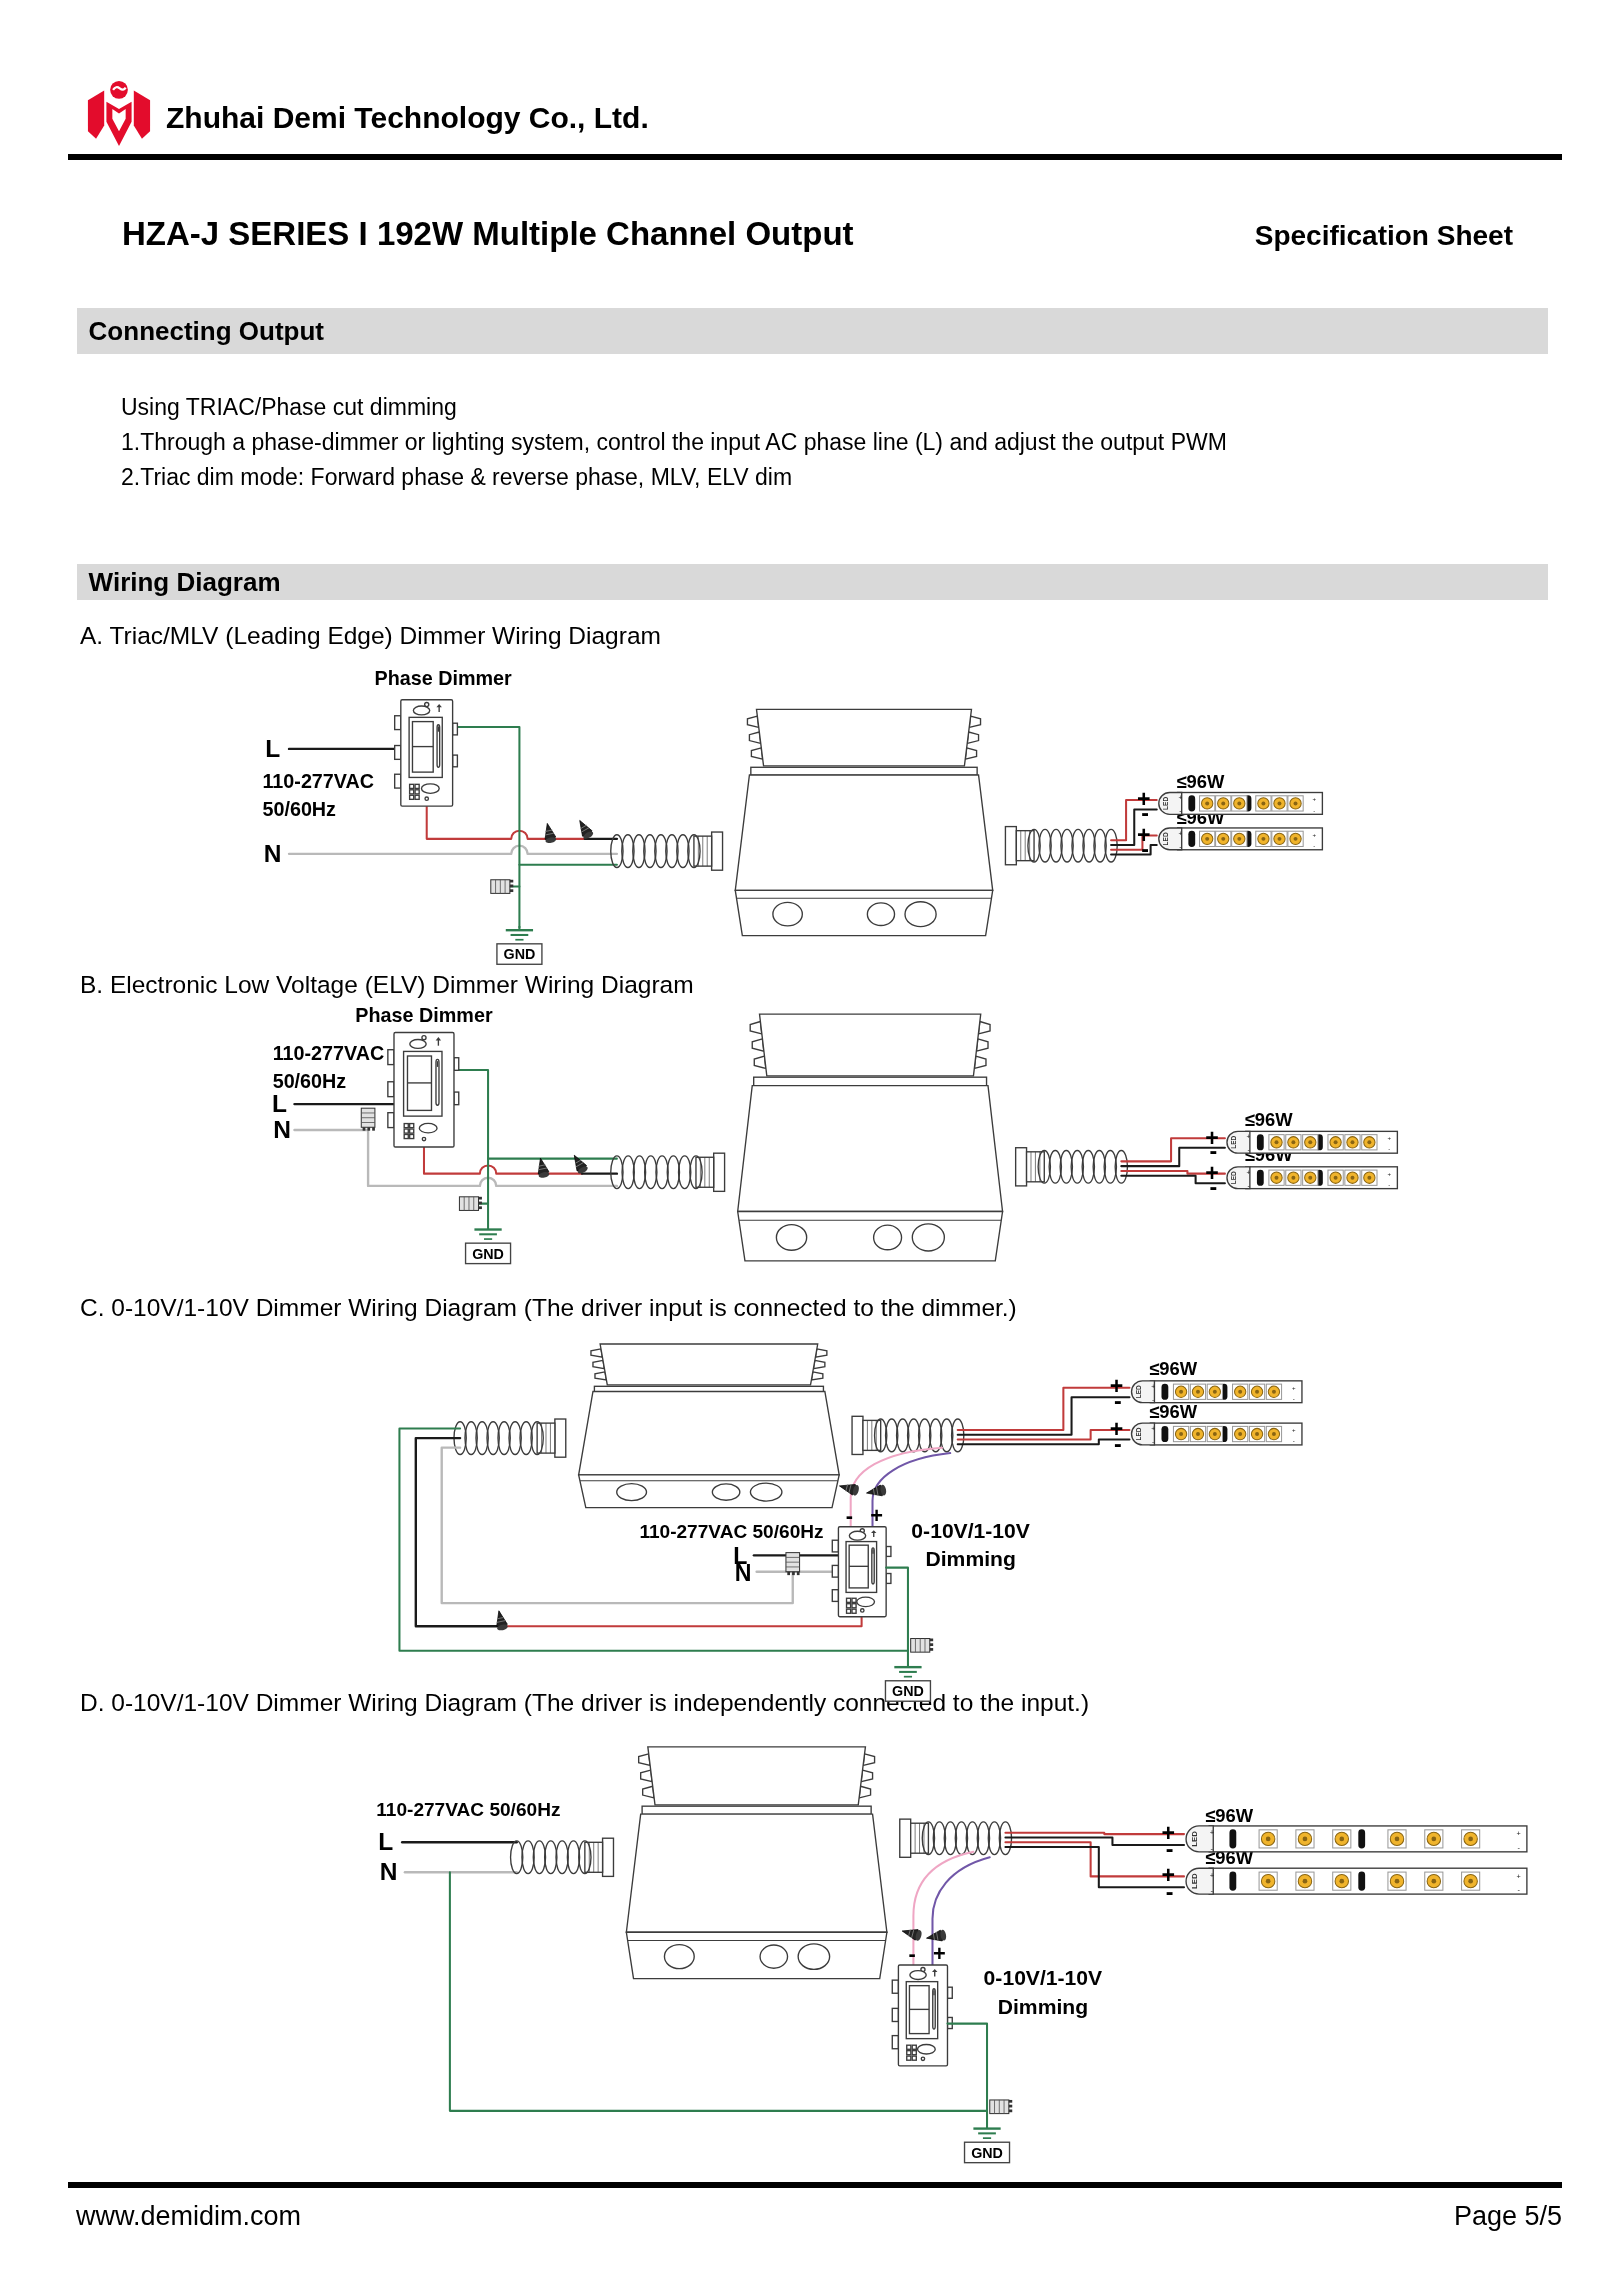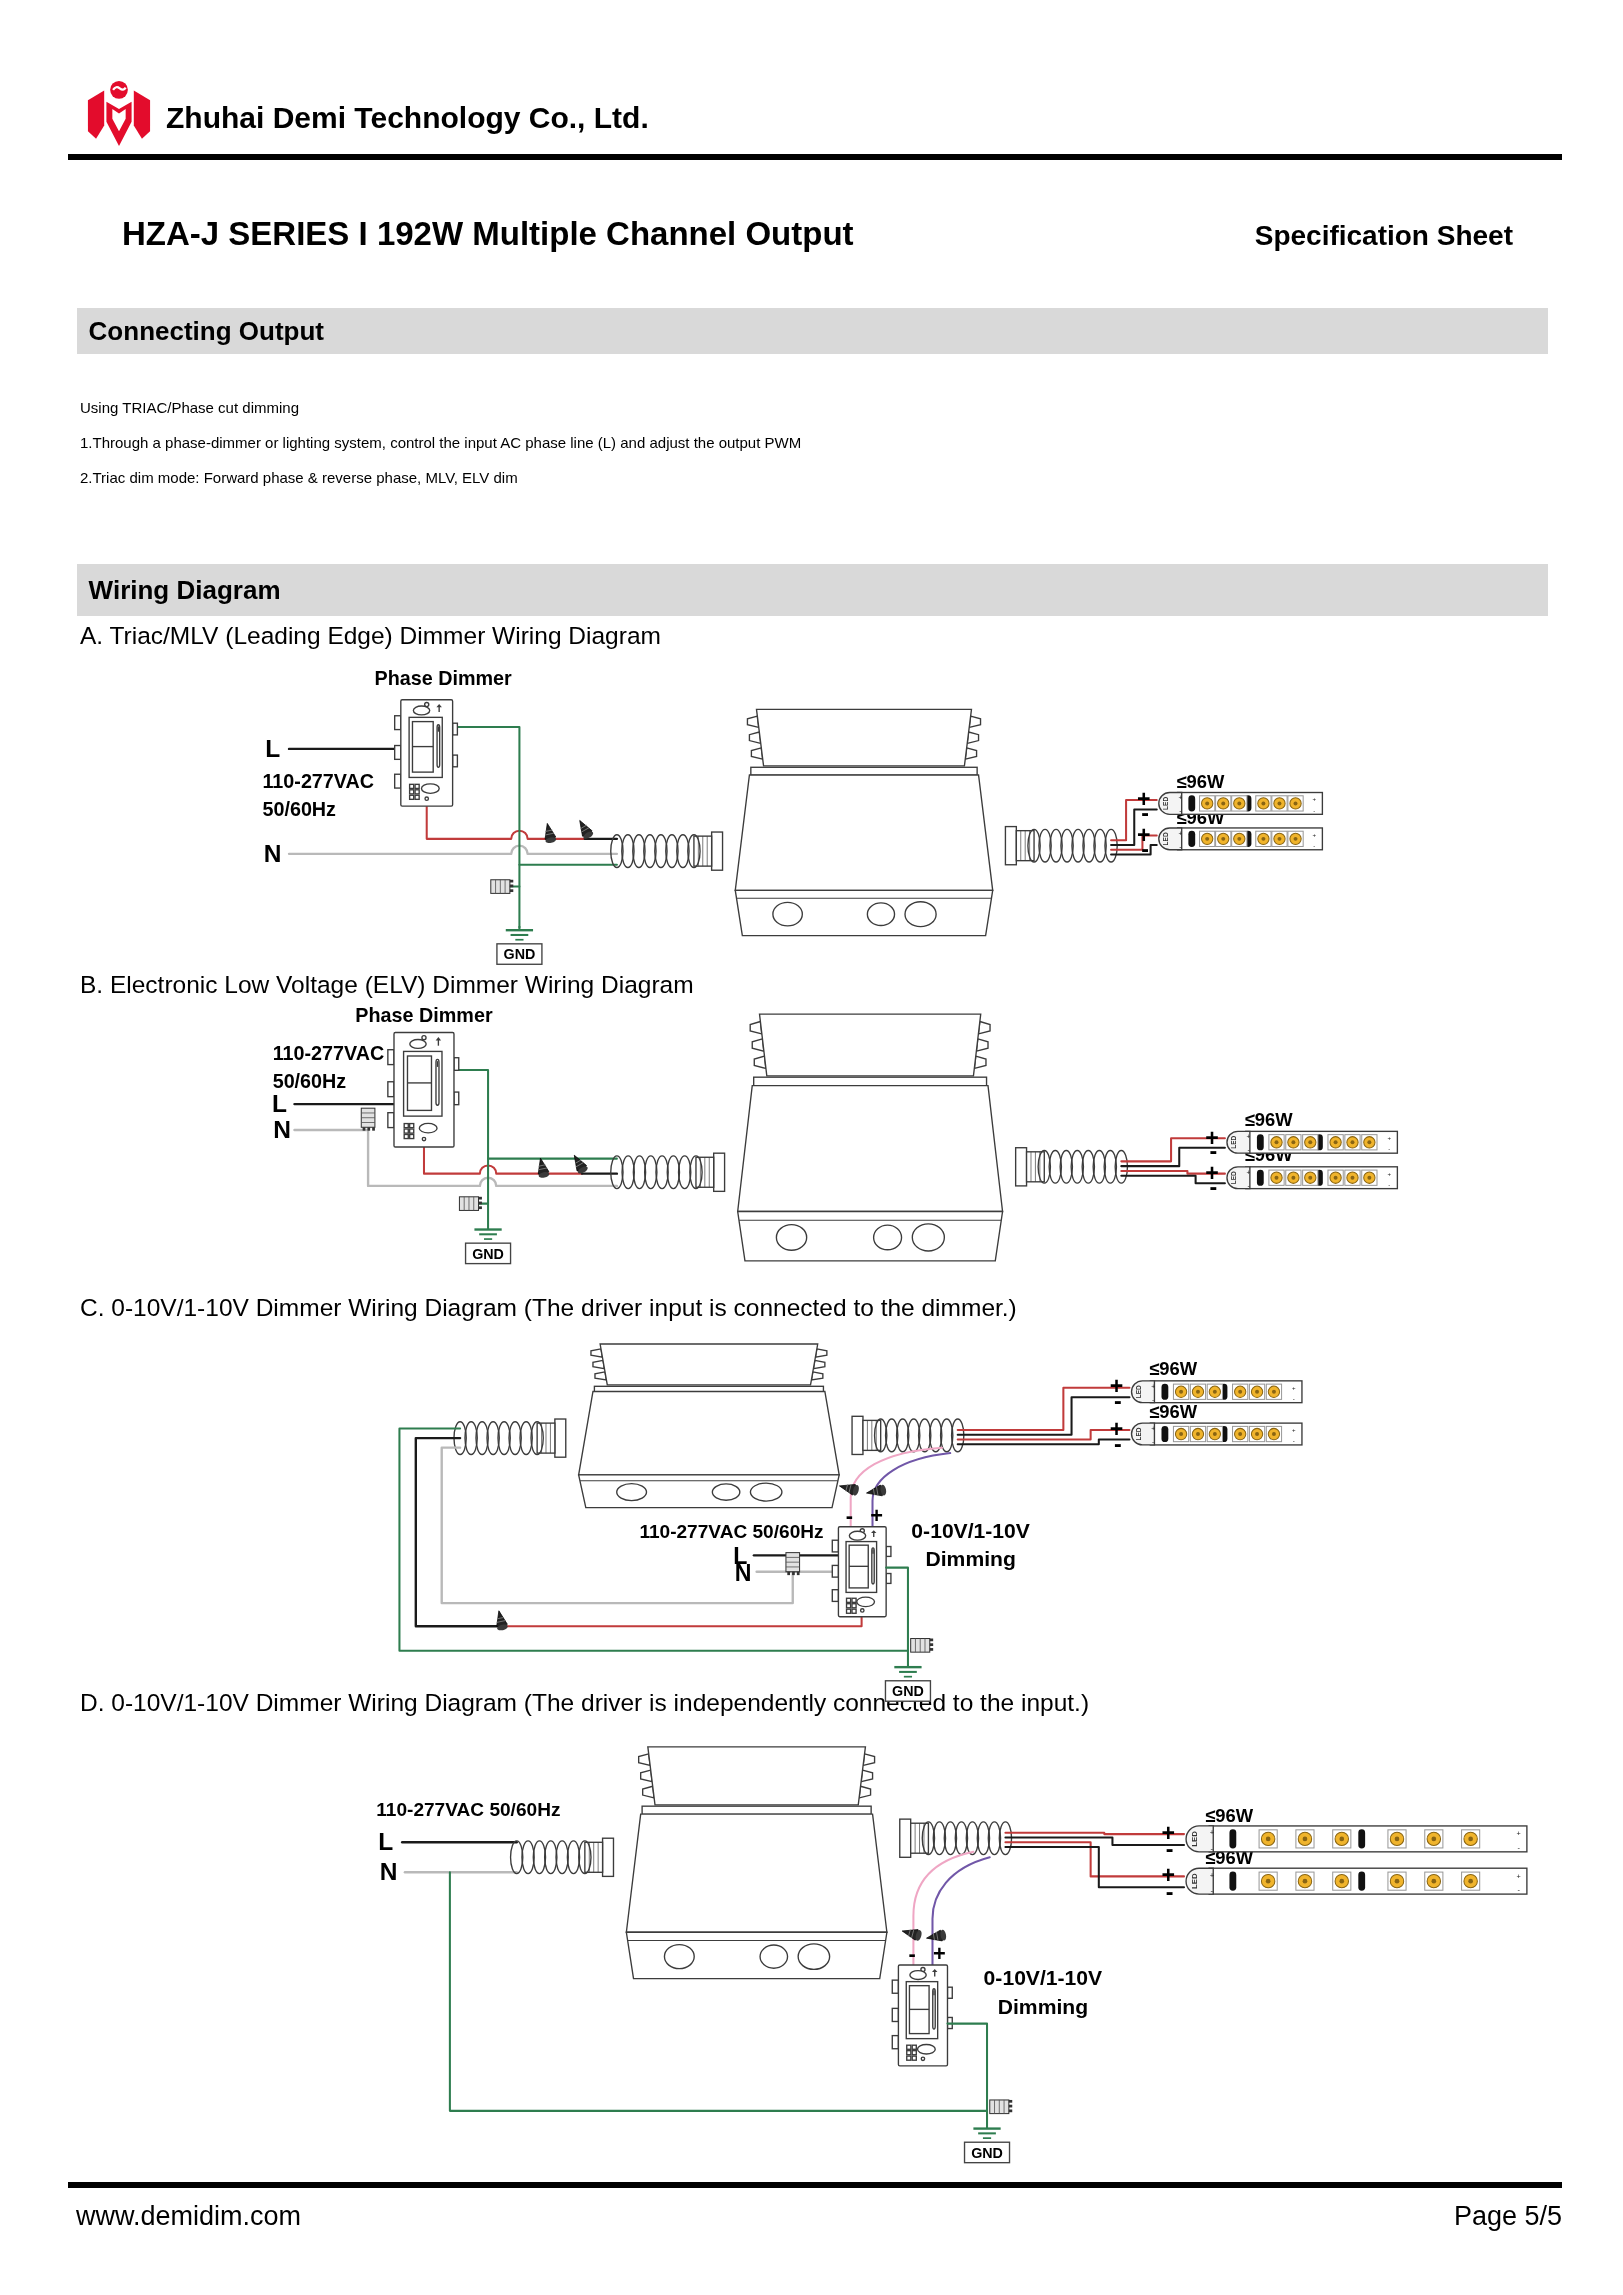--- a/index.html
+++ b/index.html
@@ -5,21 +5,21 @@
   html,body{margin:0;padding:0;background:#888;}
   #page{position:relative;width:1623px;height:2295px;background:#ffffff;overflow:hidden;
         font-family:"Liberation Sans", sans-serif;color:#000;}
   .abs{position:absolute;}
   .company{font-size:30px;font-weight:bold;letter-spacing:0;}
   .doc-title{font-size:33px;font-weight:bold;margin-left:35px;}
   .spec{font-size:28px;font-weight:bold;}
   .rule{background:#000;}
   .banner{background:#d9d9d9;display:flex;align-items:center;padding-left:11.6px;
           font-size:26px;font-weight:bold;}
-  .note{font-size:15px;line-height:35px;white-space:nowrap;}
+  .note{font-size:23px;line-height:35px;white-space:nowrap;margin-left:41px;}
   .subhead{font-size:24.5px;font-weight:normal;white-space:nowrap;}
   .footer-text{font-size:27px;}
   svg.diagram{position:absolute;left:0;}
   svg text{font-family:"Liberation Sans", sans-serif;}
 </style>
 </head>
 <body>
 
 <div id="page">
 
@@ -41,21 +41,21 @@
   <div class="abs banner" style="left:77px;top:308px;width:1459px;height:46px">
     <span>Connecting Output</span>
   </div>
 
   <div class="abs" style="left:80px;top:390px">
     <div class="note">Using TRIAC/Phase cut dimming</div>
     <div class="note">1.Through a phase-dimmer or lighting system, control the input AC phase line (L) and adjust the output PWM</div>
     <div class="note">2.Triac dim mode: Forward phase &amp; reverse phase, MLV, ELV dim</div>
   </div>
 
-  <div class="abs banner" style="left:77px;top:564px;width:1459px;height:52px">
+  <div class="abs banner" style="left:77px;top:564px;width:1459px;height:36px">
     <span>Wiring Diagram</span>
   </div>
 
   <div class="abs subhead" style="left:80px;top:622px">A. Triac/MLV (Leading Edge) Dimmer Wiring Diagram</div>
   <div class="abs subhead" style="left:80px;top:971px">B. Electronic Low Voltage (ELV) Dimmer Wiring Diagram</div>
   <div class="abs subhead" style="left:80px;top:1294px">C. 0-10V/1-10V Dimmer Wiring Diagram (The driver input is connected to the dimmer.)</div>
   <div class="abs subhead" style="left:80px;top:1689px">D. 0-10V/1-10V Dimmer Wiring Diagram (The driver is independently connected to the input.)</div>
 
   <svg id="svgA" class="diagram" style="top:648px" width="1623" height="334" viewBox="0 950 2381 490">
       <text x="650" y="1004" font-size="29" font-weight="bold" text-anchor="middle" fill="#000">Phase Dimmer</text>

